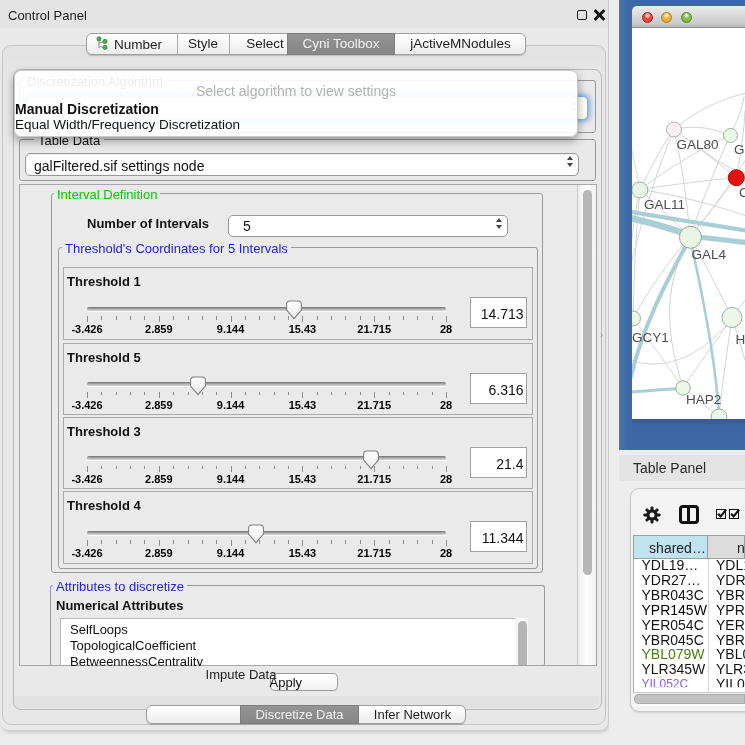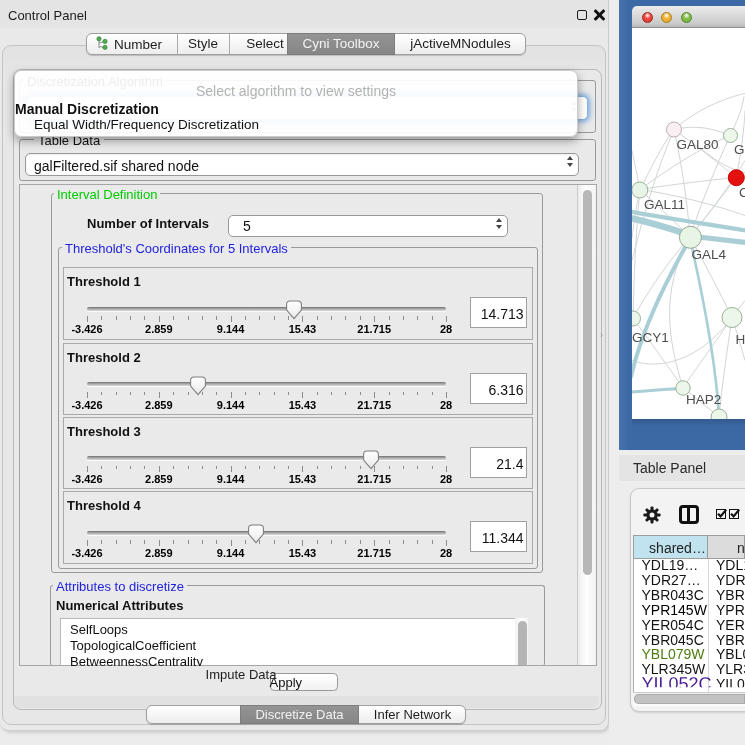--- a/index.html
+++ b/index.html
@@ -40,21 +40,21 @@
 <div class="abs" style="left:19px;top:80px;width:575px;height:51px;border:1px solid #9a9a9a;border-radius:3px;"></div>
 <div class="abs t13" style="left:24px;top:75px;background:#e9e9e9;padding:0 3px;">Discretization Algorithm</div>
 <div class="abs" style="left:26px;top:96px;width:562px;height:24px;background:#fff;border:1px solid #8ab2e0;border-radius:5px;box-shadow:0 0 5px 2px rgba(90,150,220,0.75);box-sizing:border-box;"></div>
 <div class="abs" style="left:571px;top:101px;width:7px;height:18px;">
     <div style="width:0;height:0;border-left:3.5px solid transparent;border-right:3.5px solid transparent;border-bottom:4.5px solid #888;margin-bottom:3px;"></div>
     <div style="width:0;height:0;border-left:3.5px solid transparent;border-right:3.5px solid transparent;border-top:4.5px solid #888;"></div>
   </div>
 <div class="abs" style="left:19px;top:139px;width:575px;height:40px;border:1px solid #9a9a9a;border-radius:3px;"></div>
 <div class="abs t13" style="left:34px;top:133.5px;background:#e9e9e9;padding:0 4px;">Table Data</div>
 <div class="abs" style="left:25px;top:153px;width:554px;height:23px;background:#fff;border:1px solid #999;border-radius:5px;box-sizing:border-box;box-shadow:inset 0 1px 2px rgba(0,0,0,0.08);"></div>
-<div class="abs" style="left:34px;top:158.5px;font-size:14px;line-height:14px;color:#111;white-space:nowrap;">galFiltered.sif shared node</div>
+<div class="abs" style="left:34px;top:158.5px;font-size:14px;line-height:14px;color:#111;white-space:nowrap;">galFiltered.sif settings node</div>
 <div class="abs" style="left:567px;top:156px;width:8px;height:18px;">
     <div style="width:0;height:0;border-left:3.5px solid transparent;border-right:3.5px solid transparent;border-bottom:4.5px solid #444;margin-bottom:3px;"></div>
     <div style="width:0;height:0;border-left:3.5px solid transparent;border-right:3.5px solid transparent;border-top:4.5px solid #444;"></div>
   </div>
 <div class="abs" style="left:19px;top:184px;width:578px;height:482px;background:#eaeaea;border:1px solid #a6a6a6;box-sizing:border-box;"></div>
 <div class="abs" style="left:577px;top:185px;width:19px;height:480px;background:linear-gradient(90deg,#ececec,#ffffff 45%,#f2f2f2);border-left:1px solid #c9c9c9;box-sizing:border-box;"></div>
 <div class="abs" style="left:583px;top:190px;width:9px;height:385px;background:#b7b7b7;border-radius:4.5px;"></div>
 <div class="abs" style="left:51px;top:193px;width:490px;height:378px;border:1px solid #9a9a9a;border-radius:3px;"></div>
 <div class="abs t13" style="left:54px;top:188px;background:#eaeaea;padding:0 3px;color:#00cc00;">Interval Definition</div>
 <div class="abs t13 b" style="left:87px;top:217px;">Number of Intervals</div>
@@ -109,21 +109,21 @@
           <stop offset="0" stop-color="#ffffff"></stop>
           <stop offset="0.55" stop-color="#f4f4f4"></stop>
           <stop offset="1" stop-color="#e6e6e6"></stop>
         </linearGradient>
       </defs>
     </svg></div>
 <div class="abs" style="left:470px;top:297.0px;width:57px;height:31px;background:#fff;border:1px solid #a0a0a0;box-sizing:border-box;"></div>
 <div class="abs" style="left:470px;top:307.0px;width:53.5px;text-align:right;font-size:14px;line-height:14px;color:#111;">14.713</div>
 
 <div class="abs" style="left:63px;top:342.5px;width:470px;height:72.5px;background:#eaeaea;border:1px solid #a9a9a9;box-sizing:border-box;"></div>
-<div class="abs t13 b" style="left:67px;top:350.5px;">Threshold 2</div>
+<div class="abs t13 b" style="left:67px;top:350.5px;">Threshold 5</div>
 <div class="abs" style="left:87px;top:382.0px;width:359px;height:4px;border-radius:2px;background:linear-gradient(180deg,#6f6f6f,#a8a8a8 45%,#d9d9d9);box-shadow:0 1px 0 rgba(255,255,255,0.8);"></div>
 <div class="abs" style="left:87.00px;top:391.5px;width:1px;height:6px;background:#8c8c8c;"></div>
 <div class="abs" style="left:101.36px;top:391.5px;width:1px;height:3.5px;background:#8c8c8c;"></div>
 <div class="abs" style="left:115.72px;top:391.5px;width:1px;height:3.5px;background:#8c8c8c;"></div>
 <div class="abs" style="left:130.08px;top:391.5px;width:1px;height:3.5px;background:#8c8c8c;"></div>
 <div class="abs" style="left:144.44px;top:391.5px;width:1px;height:3.5px;background:#8c8c8c;"></div>
 <div class="abs" style="left:158.80px;top:391.5px;width:1px;height:6px;background:#8c8c8c;"></div>
 <div class="abs" style="left:173.16px;top:391.5px;width:1px;height:3.5px;background:#8c8c8c;"></div>
 <div class="abs" style="left:187.52px;top:391.5px;width:1px;height:3.5px;background:#8c8c8c;"></div>
 <div class="abs" style="left:201.88px;top:391.5px;width:1px;height:3.5px;background:#8c8c8c;"></div>
@@ -274,21 +274,21 @@
 <div class="abs" style="left:269.5px;top:676px;width:80px;text-align:left;font-size:13px;line-height:13px;color:#111;">Apply</div>
 <div class="abs" style="left:146px;top:705px;width:320px;height:19px;background:linear-gradient(180deg,#ffffff,#ededed);border:1px solid #9f9f9f;border-radius:6px;box-sizing:border-box;box-shadow:0 1px 1px rgba(0,0,0,0.18);"></div>
 <div class="abs" style="left:146px;top:668px;width:94px;text-align:center;font-size:13px;line-height:14px;color:#1d1d1d;white-space:nowrap;margin-left:48px;">Impute Data</div>
 <div class="abs" style="left:240px;top:705px;width:119px;height:19px;background:linear-gradient(180deg,#949494,#868686);border:1px solid #7e7e7e;box-sizing:border-box;"></div>
 <div class="abs" style="left:240px;top:707.5px;width:119px;text-align:center;font-size:13px;line-height:14px;color:#f2f2f2;white-space:nowrap;">Discretize Data</div>
 <div class="abs" style="left:359px;top:707.5px;width:107px;text-align:center;font-size:13px;line-height:14px;color:#1d1d1d;white-space:nowrap;">Infer Network</div>
 <div class="abs" style="left:600px;top:330px;font-size:9px;color:#9a9a9a;">›</div>
 <div class="abs" style="left:14px;top:70px;width:564px;height:66.5px;background:rgba(255,255,255,0.92);border:1px solid rgba(140,140,140,0.45);border-radius:7px;box-shadow:0 4px 10px rgba(0,0,0,0.36);box-sizing:border-box;"></div>
 <div class="abs" style="left:14px;top:84px;width:564px;text-align:center;font-size:14px;line-height:14px;color:#b2b2b2;white-space:nowrap;">Select algorithm to view settings</div>
 <div class="abs b" style="left:15px;top:102px;font-size:14px;line-height:14px;color:#111;white-space:nowrap;">Manual Discretization</div>
-<div class="abs" style="left:15px;top:118px;font-size:13.5px;line-height:14px;color:#111;white-space:nowrap;padding-left:19px;">Equal Width/Frequency Discretization</div>
+<div class="abs" style="left:15px;top:118px;font-size:13.5px;line-height:14px;color:#111;white-space:nowrap;">Equal Width/Frequency Discretization</div>
 <div class="abs" style="left:609px;top:0;width:136px;height:745px;background:#ededed;"></div>
 <div class="abs" style="left:619px;top:0;width:126px;height:450px;background:linear-gradient(90deg,#4674ad,#3c68a4 10px);"></div>
 <div class="abs" style="left:632px;top:419px;width:113px;height:8px;background:linear-gradient(180deg,rgba(0,0,0,0.25),rgba(0,0,0,0));opacity:0.5;"></div>
 <div class="abs" style="left:632px;top:6px;width:113px;height:21.5px;background:linear-gradient(180deg,#ececec,#c9c9c9 85%,#b8b8b8);border-radius:5px 0 0 0;border-bottom:1px solid #909090;box-sizing:border-box;"></div>
 <div class="abs" style="left:641.5px;top:11.5px;width:11px;height:11px;border-radius:50%;background:radial-gradient(circle at 50% 28%,rgba(255,255,255,0.95) 0%,#e8433a 42%,#e8433a 72%,#9f2018 100%);border:0.5px solid #9f2018;box-sizing:border-box;"></div>
 <div class="abs" style="left:661.0px;top:11.5px;width:11px;height:11px;border-radius:50%;background:radial-gradient(circle at 50% 28%,rgba(255,255,255,0.95) 0%,#eeaf34 42%,#eeaf34 72%,#a97c12 100%);border:0.5px solid #a97c12;box-sizing:border-box;"></div>
 <div class="abs" style="left:680.5px;top:11.5px;width:11px;height:11px;border-radius:50%;background:radial-gradient(circle at 50% 28%,rgba(255,255,255,0.95) 0%,#7fbc45 42%,#7fbc45 72%,#4f8426 100%);border:0.5px solid #4f8426;box-sizing:border-box;"></div>
 <div class="abs" style="left:632px;top:27.5px;width:113px;height:391.5px;background:#fff;"></div>
 <svg class="abs" style="left:632px;top:27.5px;" width="113" height="391.5" viewBox="632 27.5 113 391.5">
     <path d="M674 129 C 698 108, 726 97, 745 93" fill="none" stroke="#d2d5d6" stroke-width="1"></path>
@@ -387,15 +387,15 @@
 <div class="abs" style="left:641.5px;top:602.7px;font-size:14px;line-height:14px;color:#000000;">YPR145W</div>
 <div class="abs" style="left:716px;top:602.7px;font-size:14px;line-height:14px;color:#141414;white-space:nowrap;">YPR1</div>
 <div class="abs" style="left:641.5px;top:617.6px;font-size:14px;line-height:14px;color:#141414;">YER054C</div>
 <div class="abs" style="left:716px;top:617.6px;font-size:14px;line-height:14px;color:#141414;white-space:nowrap;">YER0</div>
 <div class="abs" style="left:641.5px;top:632.5px;font-size:14px;line-height:14px;color:#141414;">YBR045C</div>
 <div class="abs" style="left:716px;top:632.5px;font-size:14px;line-height:14px;color:#141414;white-space:nowrap;">YBR0</div>
 <div class="abs" style="left:641.5px;top:647.4px;font-size:14px;line-height:14px;color:#4d7c0f;">YBL079W</div>
 <div class="abs" style="left:716px;top:647.4px;font-size:14px;line-height:14px;color:#141414;white-space:nowrap;">YBL0</div>
 <div class="abs" style="left:641.5px;top:662.3px;font-size:14px;line-height:14px;color:#141414;">YLR345W</div>
 <div class="abs" style="left:716px;top:662.3px;font-size:14px;line-height:14px;color:#141414;white-space:nowrap;">YLR3</div>
-<div class="abs" style="left:641.5px;top:677.2px;font-size:18px;line-height:14px;color:#4c1d95;clip-path:inset(0 0 4px 0);">YIL052C</div>
+<div class="abs" style="left:641.5px;top:677.2px;font-size:12px;line-height:14px;color:#8b5cf6;clip-path:inset(0 0 4px 0);">YIL052C</div>
 <div class="abs" style="left:716px;top:677.2px;font-size:14px;line-height:14px;color:#141414;white-space:nowrap;clip-path:inset(0 0 4px 0);">YIL0</div>
 <div class="abs" style="left:633px;top:692px;width:112px;height:14px;background:linear-gradient(180deg,#f0f0f0,#fcfcfc);border-top:1px solid #ccc;box-sizing:border-box;"></div>
 <div class="abs" style="left:634px;top:693.5px;width:111px;height:10px;background:#c2c2c2;border-radius:5px 0 0 5px;box-shadow:inset 0 0 0 1px #ababab;"></div>
 </body></html>

